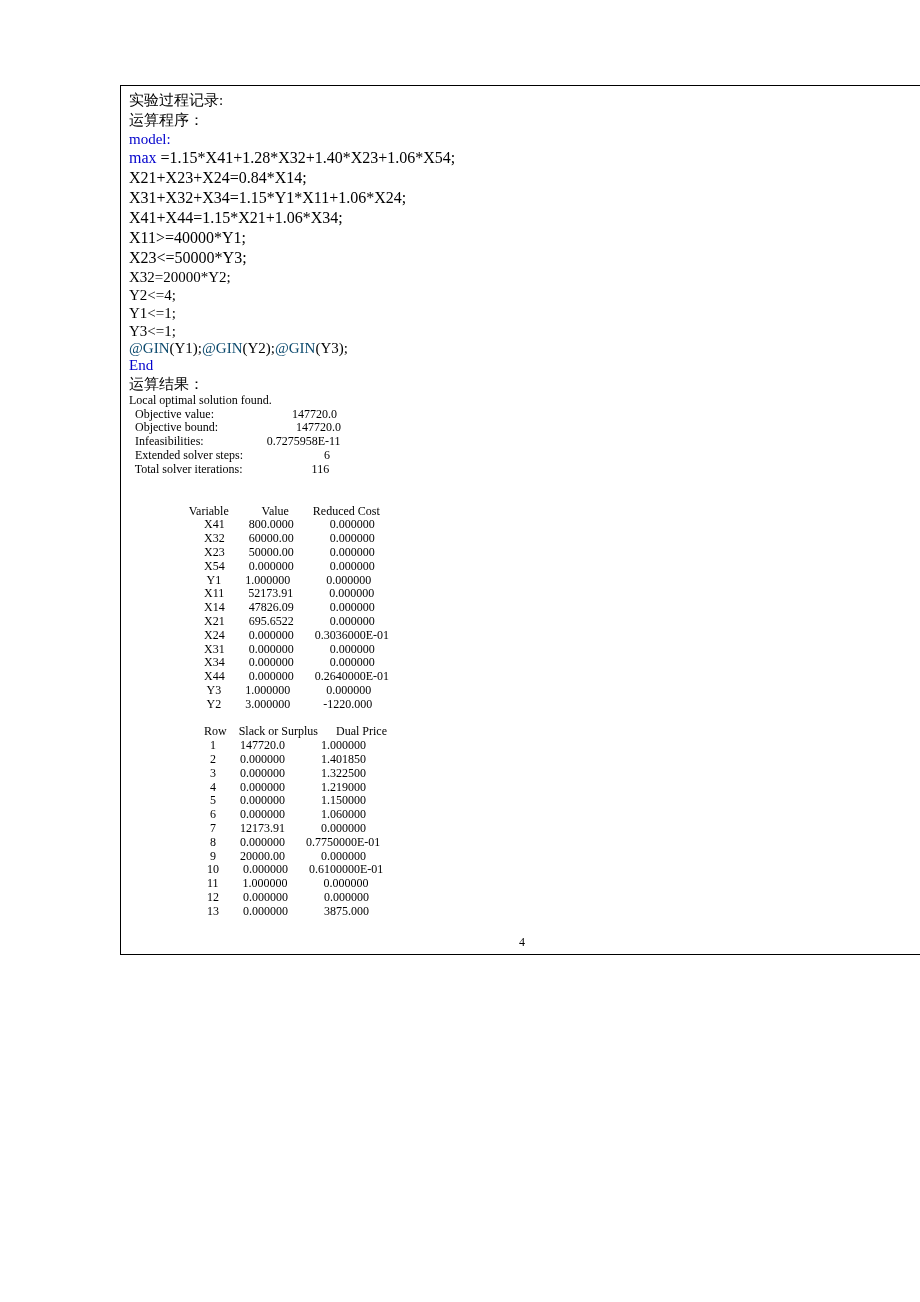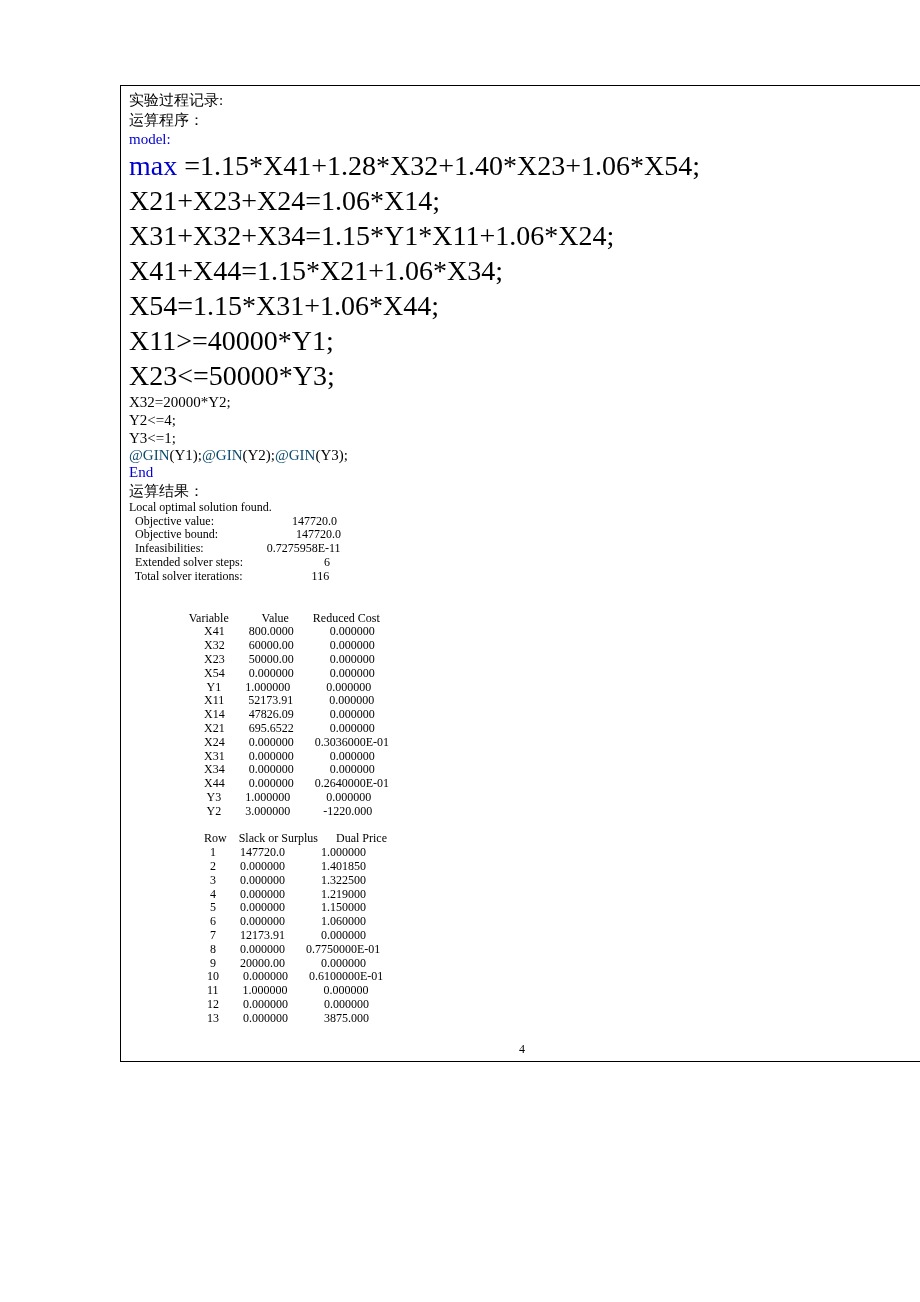--- a/index.html
+++ b/index.html
@@ -21,21 +21,21 @@
     font-size: 15px;
     line-height: 1.35;
   }
   .model-kw {
     color: #0000cc;
     font-family: "Times New Roman", serif;
     font-size: 15px;
   }
   .big-eq {
     font-family: "Times New Roman", serif;
-    font-size: 28px;
+    font-size: 16px;
     line-height: 1.25;
   }
   .big-eq .max {
     color: #0000cc;
   }
   .small-eq {
     font-family: "Times New Roman", serif;
     font-size: 15px;
     line-height: 1.2;
   }
@@ -65,29 +65,29 @@
 
 <div class="page">
 
   <div class="cn">实验过程记录:</div>
   <div class="cn">运算程序：</div>
   <div class="model-kw">model:</div>
 
   <div class="big-eq">
     <span class="max">max</span><span> =1.15*X41+1.28*X32+1.40*X23+1.06*X54;</span>
   </div>
-  <div class="big-eq">X21+X23+X24=1.06*X14;</div>
+  <div class="big-eq">X21+X23+X24=0.84*X14;</div>
   <div class="big-eq">X31+X32+X34=1.15*Y1*X11+1.06*X24;</div>
   <div class="big-eq">X41+X44=1.15*X21+1.06*X34;</div>
-  <div class="big-eq">X54=1.15*X31+1.06*X44;</div>
   <div class="big-eq">X11&gt;=40000*Y1;</div>
   <div class="big-eq">X23&lt;=50000*Y3;</div>
 
   <div class="small-eq">X32=20000*Y2;</div>
   <div class="small-eq">Y2&lt;=4;</div>
+  <div class="small-eq">Y1&lt;=1;</div>
   <div class="small-eq">Y3&lt;=1;</div>
 
   <div class="gin-line">
     <span class="blue">@GIN</span><span>(Y1);</span><span class="blue">@GIN</span><span>(Y2);</span><span class="blue">@GIN</span><span>(Y3);</span>
   </div>
   <div class="model-kw">End</div>
 
   <div class="cn">运算结果：</div>
 
   <div class="mono">Local optimal solution found.</div>

